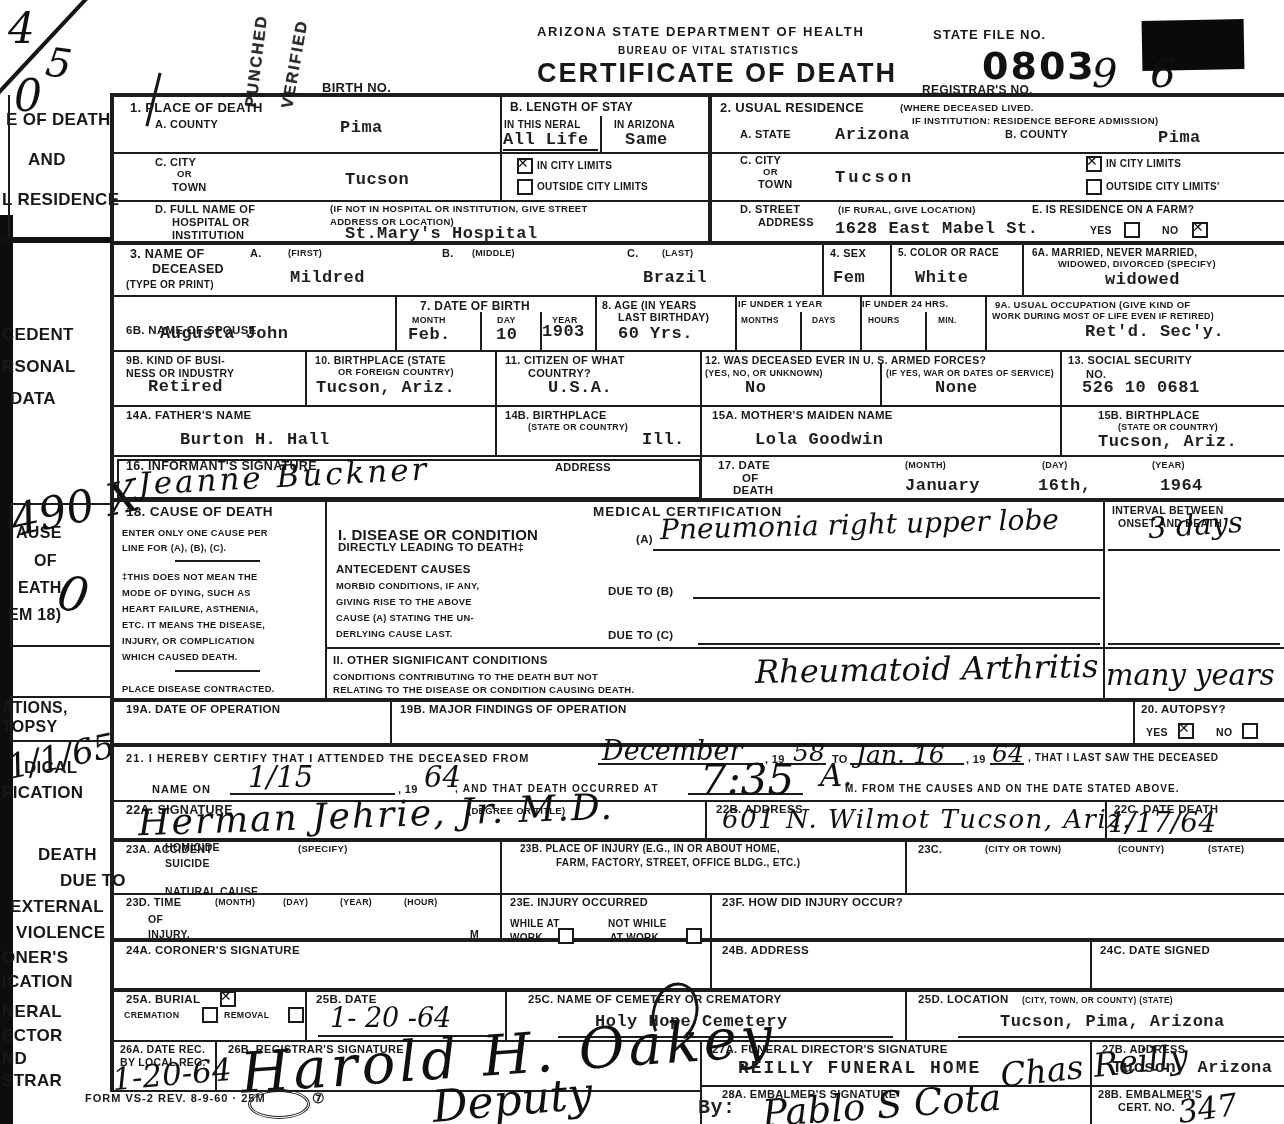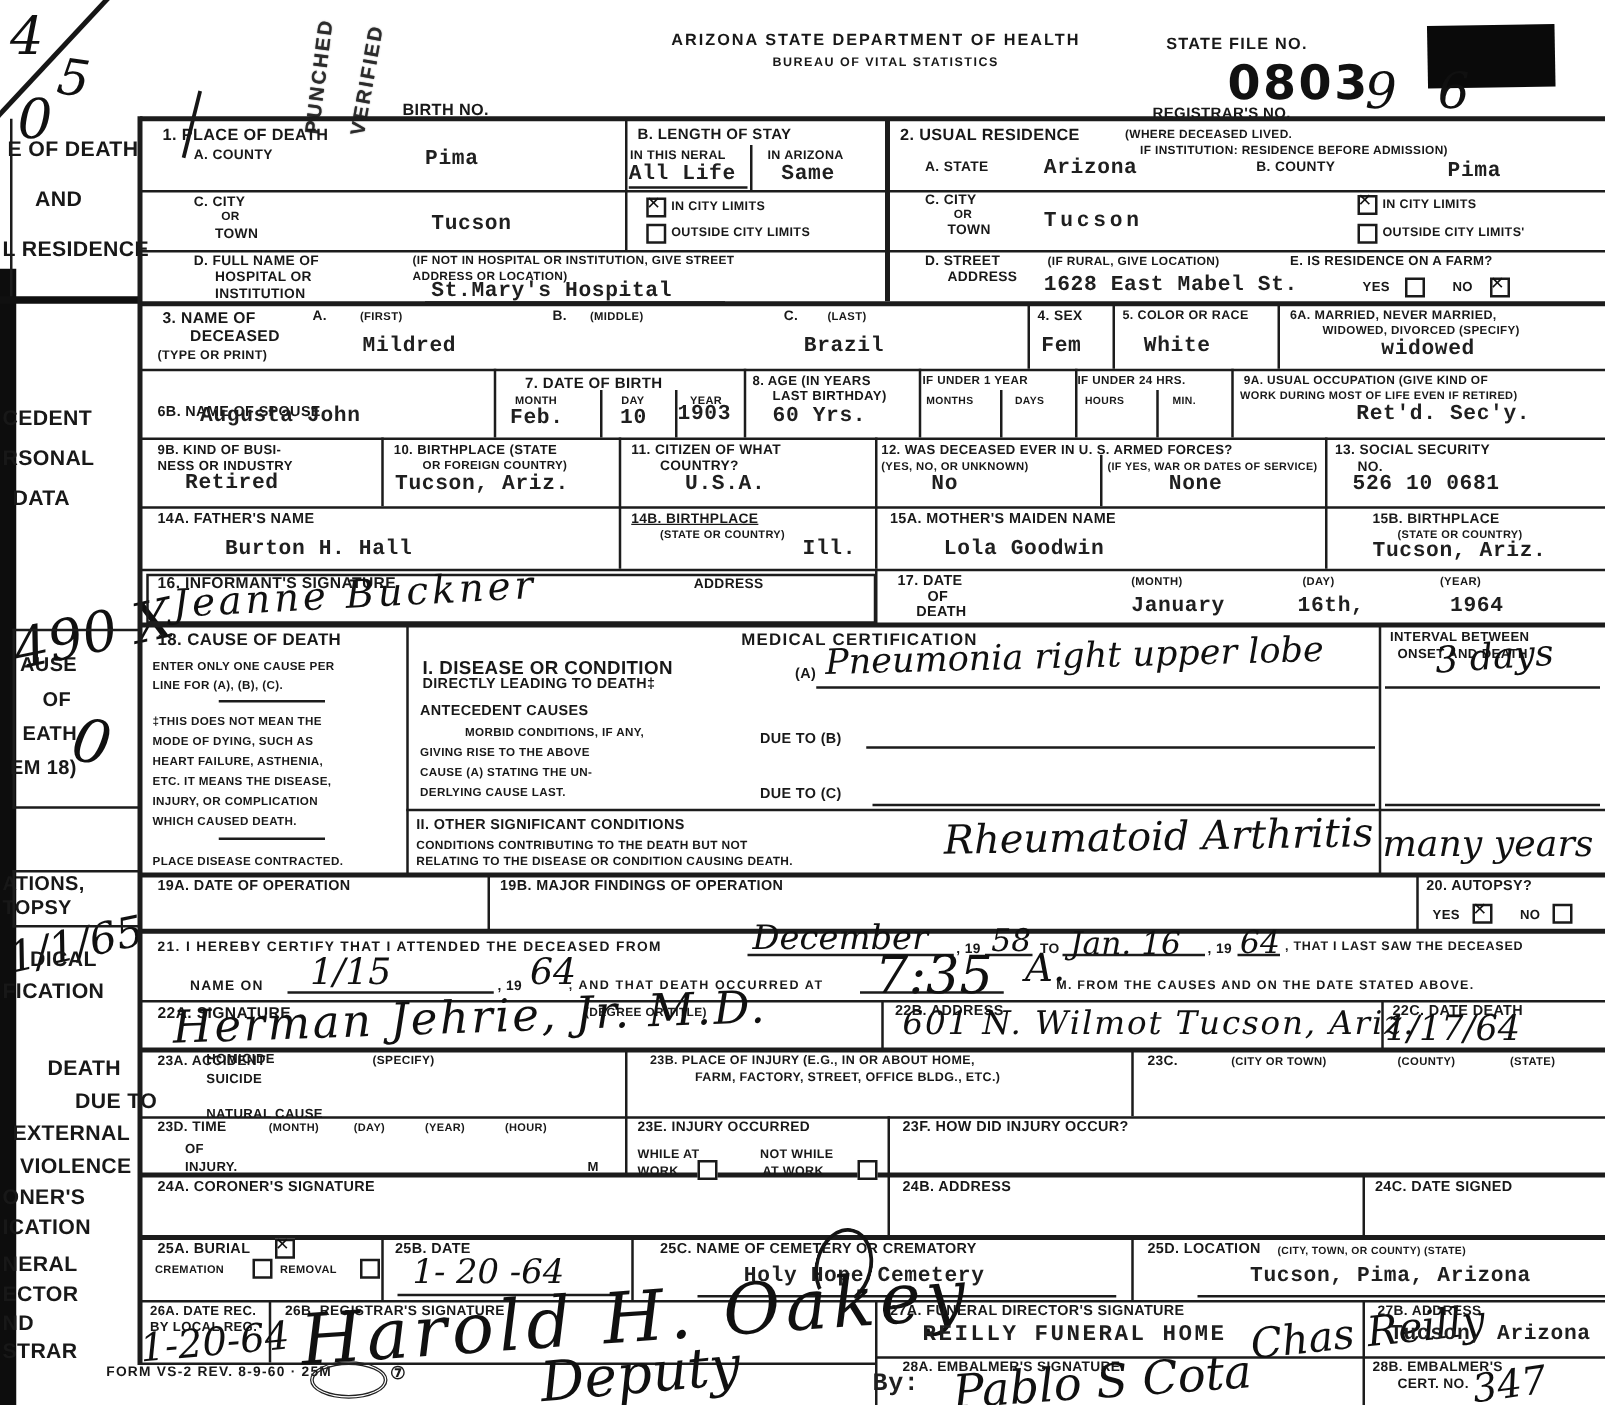--- a/index.html
+++ b/index.html
@@ -28,20 +28,21 @@
   <div class="abs" style="left:-10px;top:100px;width:150px;height:4px;background:#161616;transform:rotate(-47deg);transform-origin:left center;"></div>
   <div class="abs" style="left:152px;top:72px;width:3px;height:55px;background:#161616;transform:rotate(14deg);"></div>
   <span class="abs hw" style="left:8px;top:4px;font-size:42px;">4</span>
   <span class="abs hw" style="left:46px;top:40px;font-size:40px;transform:rotate(8deg);">5</span>
   <span class="abs hw" style="left:14px;top:70px;font-size:44px;">0</span>
   <span class="abs lb rot" style="left:210px;top:52px;font-size:16px;letter-spacing:2px;color:#2b2b2b;transform:rotate(-83deg);text-shadow:0 0 1px #555;">PUNCHED</span>
   <span class="abs lb rot" style="left:250px;top:55px;font-size:16px;letter-spacing:2px;color:#2b2b2b;transform:rotate(-80deg);text-shadow:0 0 1px #555;">VERIFIED</span>
 
   <span class="abs lb" style="left:537px;top:24px;font-size:13px;letter-spacing:1.6px;">ARIZONA STATE DEPARTMENT OF HEALTH</span>
   <span class="abs lb" style="left:618px;top:45px;font-size:10px;letter-spacing:1.2px;">BUREAU OF VITAL STATISTICS</span>
+  <span class="abs lb" style="left:537px;top:58px;font-size:27px;letter-spacing:2px;">CERTIFICATE OF DEATH</span>
   <span class="abs lb" style="left:933px;top:27px;font-size:13px;letter-spacing:1px;">STATE FILE NO.</span>
   <div class="abs" style="left:1142px;top:20px;width:102px;height:50px;background:#0a0a0a;transform:rotate(-1deg);"></div>
   <span class="abs stamp" style="left:982px;top:44px;font-size:38px;letter-spacing:2px;">0803</span>
   <span class="abs lb" style="left:922px;top:83px;font-size:12px;">REGISTRAR'S NO.</span>
   <span class="abs hw" style="left:1092px;top:50px;font-size:40px;letter-spacing:10px;">9 6</span>
   <span class="abs lb" style="left:322px;top:80px;font-size:13px;">BIRTH NO.</span>
 
   <div class="abs" style="left:0;top:237px;width:112px;height:6px;background:#101010;"></div>
   <span class="abs lb" style="left:6px;top:110px;font-size:17px;">E OF DEATH</span>
   <span class="abs lb" style="left:28px;top:150px;font-size:17px;">AND</span>
@@ -257,21 +258,21 @@
   <span class="abs lb" style="left:705px;top:368px;font-size:9px;">(YES, NO, OR UNKNOWN)</span>
   <span class="abs tp" style="left:745px;top:378px;">No</span>
   <span class="abs lb" style="left:886px;top:368px;font-size:8.6px;">(IF YES, WAR OR DATES OF SERVICE)</span>
   <span class="abs tp" style="left:935px;top:378px;">None</span>
   <span class="abs lb" style="left:1068px;top:354px;font-size:11px;">13. SOCIAL SECURITY</span>
   <span class="abs lb" style="left:1086px;top:368px;font-size:11px;">NO.</span>
   <span class="abs tp" style="left:1082px;top:378px;">526 10 0681</span>
 
   <span class="abs lb" style="left:126px;top:409px;font-size:11.5px;">14A. FATHER'S NAME</span>
   <span class="abs tp" style="left:180px;top:430px;">Burton H. Hall</span>
-  <span class="abs lb" style="left:505px;top:409px;font-size:11px;text-decoration:underline;">14B. BIRTHPLACE</span>
+  <span class="abs lb" style="left:505px;top:409px;font-size:11px;">14B. BIRTHPLACE</span>
   <span class="abs lb" style="left:528px;top:422px;font-size:8.8px;">(STATE OR COUNTRY)</span>
   <span class="abs tp" style="left:642px;top:430px;">Ill.</span>
   <span class="abs lb" style="left:712px;top:409px;font-size:11.5px;">15A. MOTHER'S MAIDEN NAME</span>
   <span class="abs tp" style="left:755px;top:430px;">Lola Goodwin</span>
   <span class="abs lb" style="left:1098px;top:409px;font-size:11px;">15B. BIRTHPLACE</span>
   <span class="abs lb" style="left:1118px;top:422px;font-size:8.8px;">(STATE OR COUNTRY)</span>
   <span class="abs tp" style="left:1098px;top:432px;">Tucson, Ariz.</span>
 
   <span class="abs lb" style="left:126px;top:459px;font-size:12.5px;">16. INFORMANT'S SIGNATURE</span>
   <span class="abs lb" style="left:555px;top:461px;font-size:11px;">ADDRESS</span>
@@ -299,21 +300,21 @@
   <div class="ul" style="left:175px;top:670px;width:85px;"></div>
   <span class="abs lb" style="left:122px;top:684px;font-size:9.3px;">PLACE DISEASE CONTRACTED.</span>
 
   <span class="abs lb" style="left:593px;top:504px;font-size:13.5px;letter-spacing:1px;">MEDICAL CERTIFICATION</span>
   <span class="abs lb" style="left:338px;top:526px;font-size:15px;">I. DISEASE OR CONDITION</span>
   <span class="abs lb" style="left:338px;top:541px;font-size:11.5px;">DIRECTLY LEADING TO DEATH‡</span>
   <span class="abs lb" style="left:636px;top:533px;font-size:11.5px;">(A)</span>
   <span class="abs hw" style="left:660px;top:508px;font-size:28px;transform:rotate(-1.5deg);">Pneumonia right upper lobe</span>
   <div class="ul" style="left:653px;top:549px;width:450px;"></div>
   <span class="abs lb" style="left:336px;top:563px;font-size:11.5px;">ANTECEDENT CAUSES</span>
-  <span class="abs lb" style="left:336px;top:581px;font-size:9.3px;margin-left:36px;">MORBID CONDITIONS, IF ANY,</span>
+  <span class="abs lb" style="left:336px;top:581px;font-size:9.3px;">MORBID CONDITIONS, IF ANY,</span>
   <span class="abs lb" style="left:336px;top:597px;font-size:9.3px;">GIVING RISE TO THE ABOVE</span>
   <span class="abs lb" style="left:336px;top:613px;font-size:9.3px;">CAUSE (A) STATING THE UN-</span>
   <span class="abs lb" style="left:336px;top:629px;font-size:9.3px;">DERLYING CAUSE LAST.</span>
   <span class="abs lb" style="left:608px;top:585px;font-size:11.5px;">DUE TO (B)</span>
   <div class="ul" style="left:693px;top:597px;width:407px;"></div>
   <span class="abs lb" style="left:608px;top:629px;font-size:11.5px;">DUE TO (C)</span>
   <div class="ul" style="left:698px;top:643px;width:402px;"></div>
   <span class="abs lb" style="left:333px;top:654px;font-size:11.5px;">II. OTHER SIGNIFICANT CONDITIONS</span>
   <span class="abs lb" style="left:333px;top:671px;font-size:9.5px;">CONDITIONS CONTRIBUTING TO THE DEATH BUT NOT</span>
   <span class="abs lb" style="left:333px;top:684px;font-size:9.5px;">RELATING TO THE DISEASE OR CONDITION CAUSING DEATH.</span>

